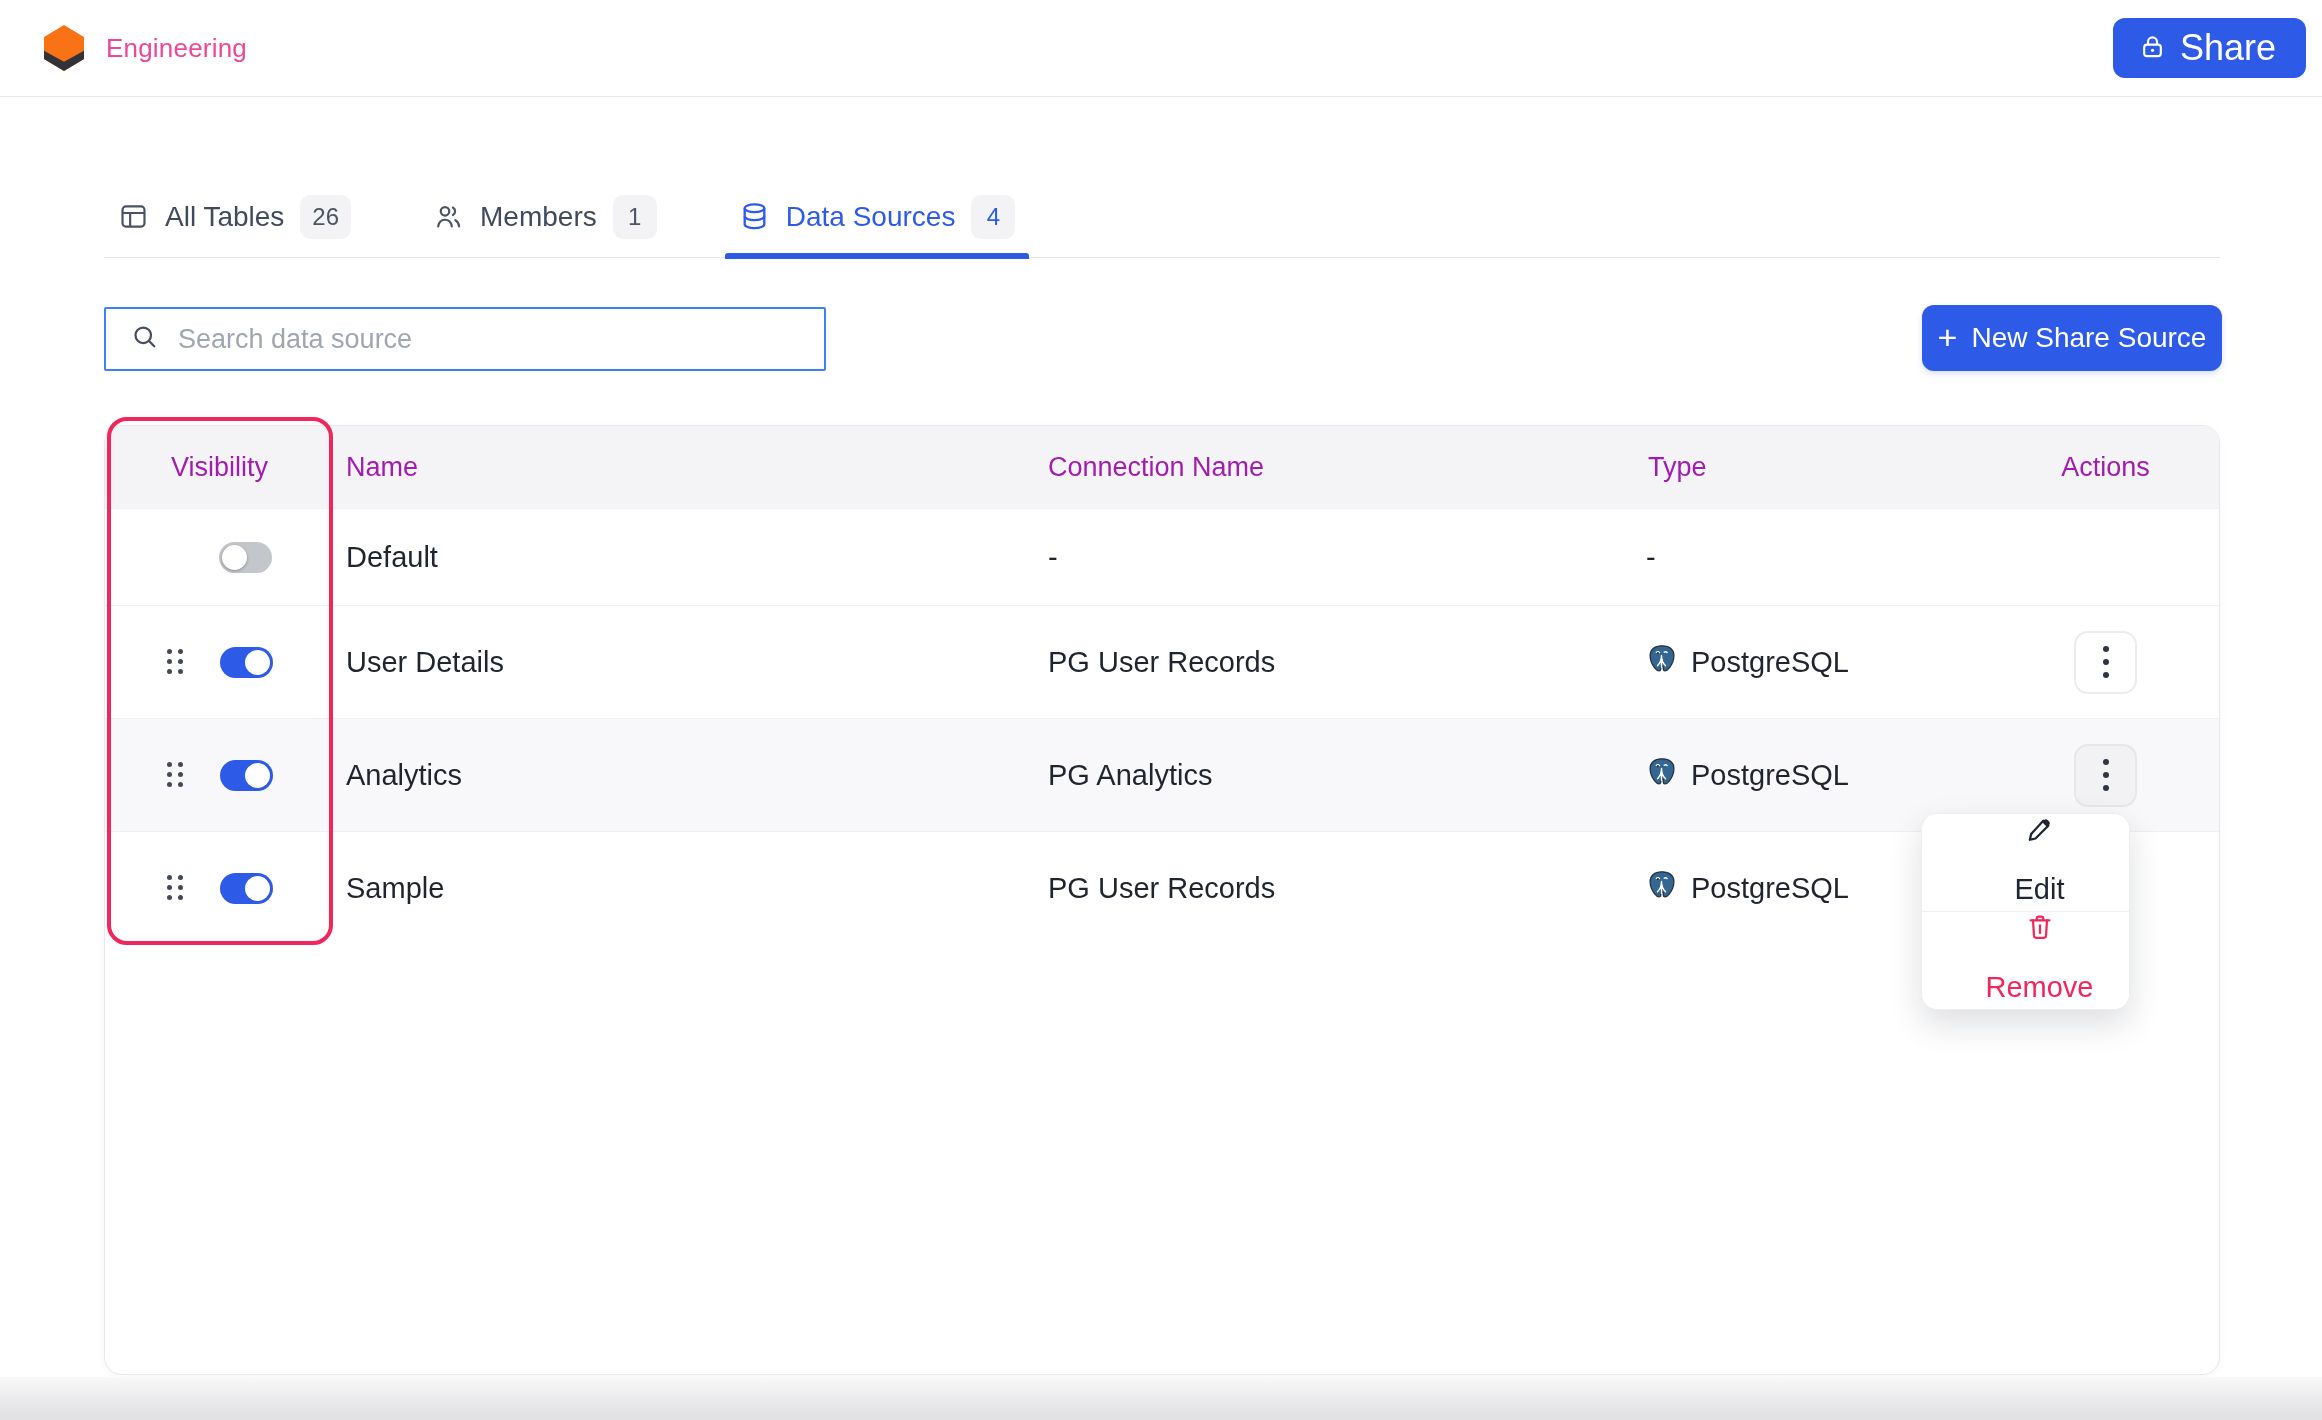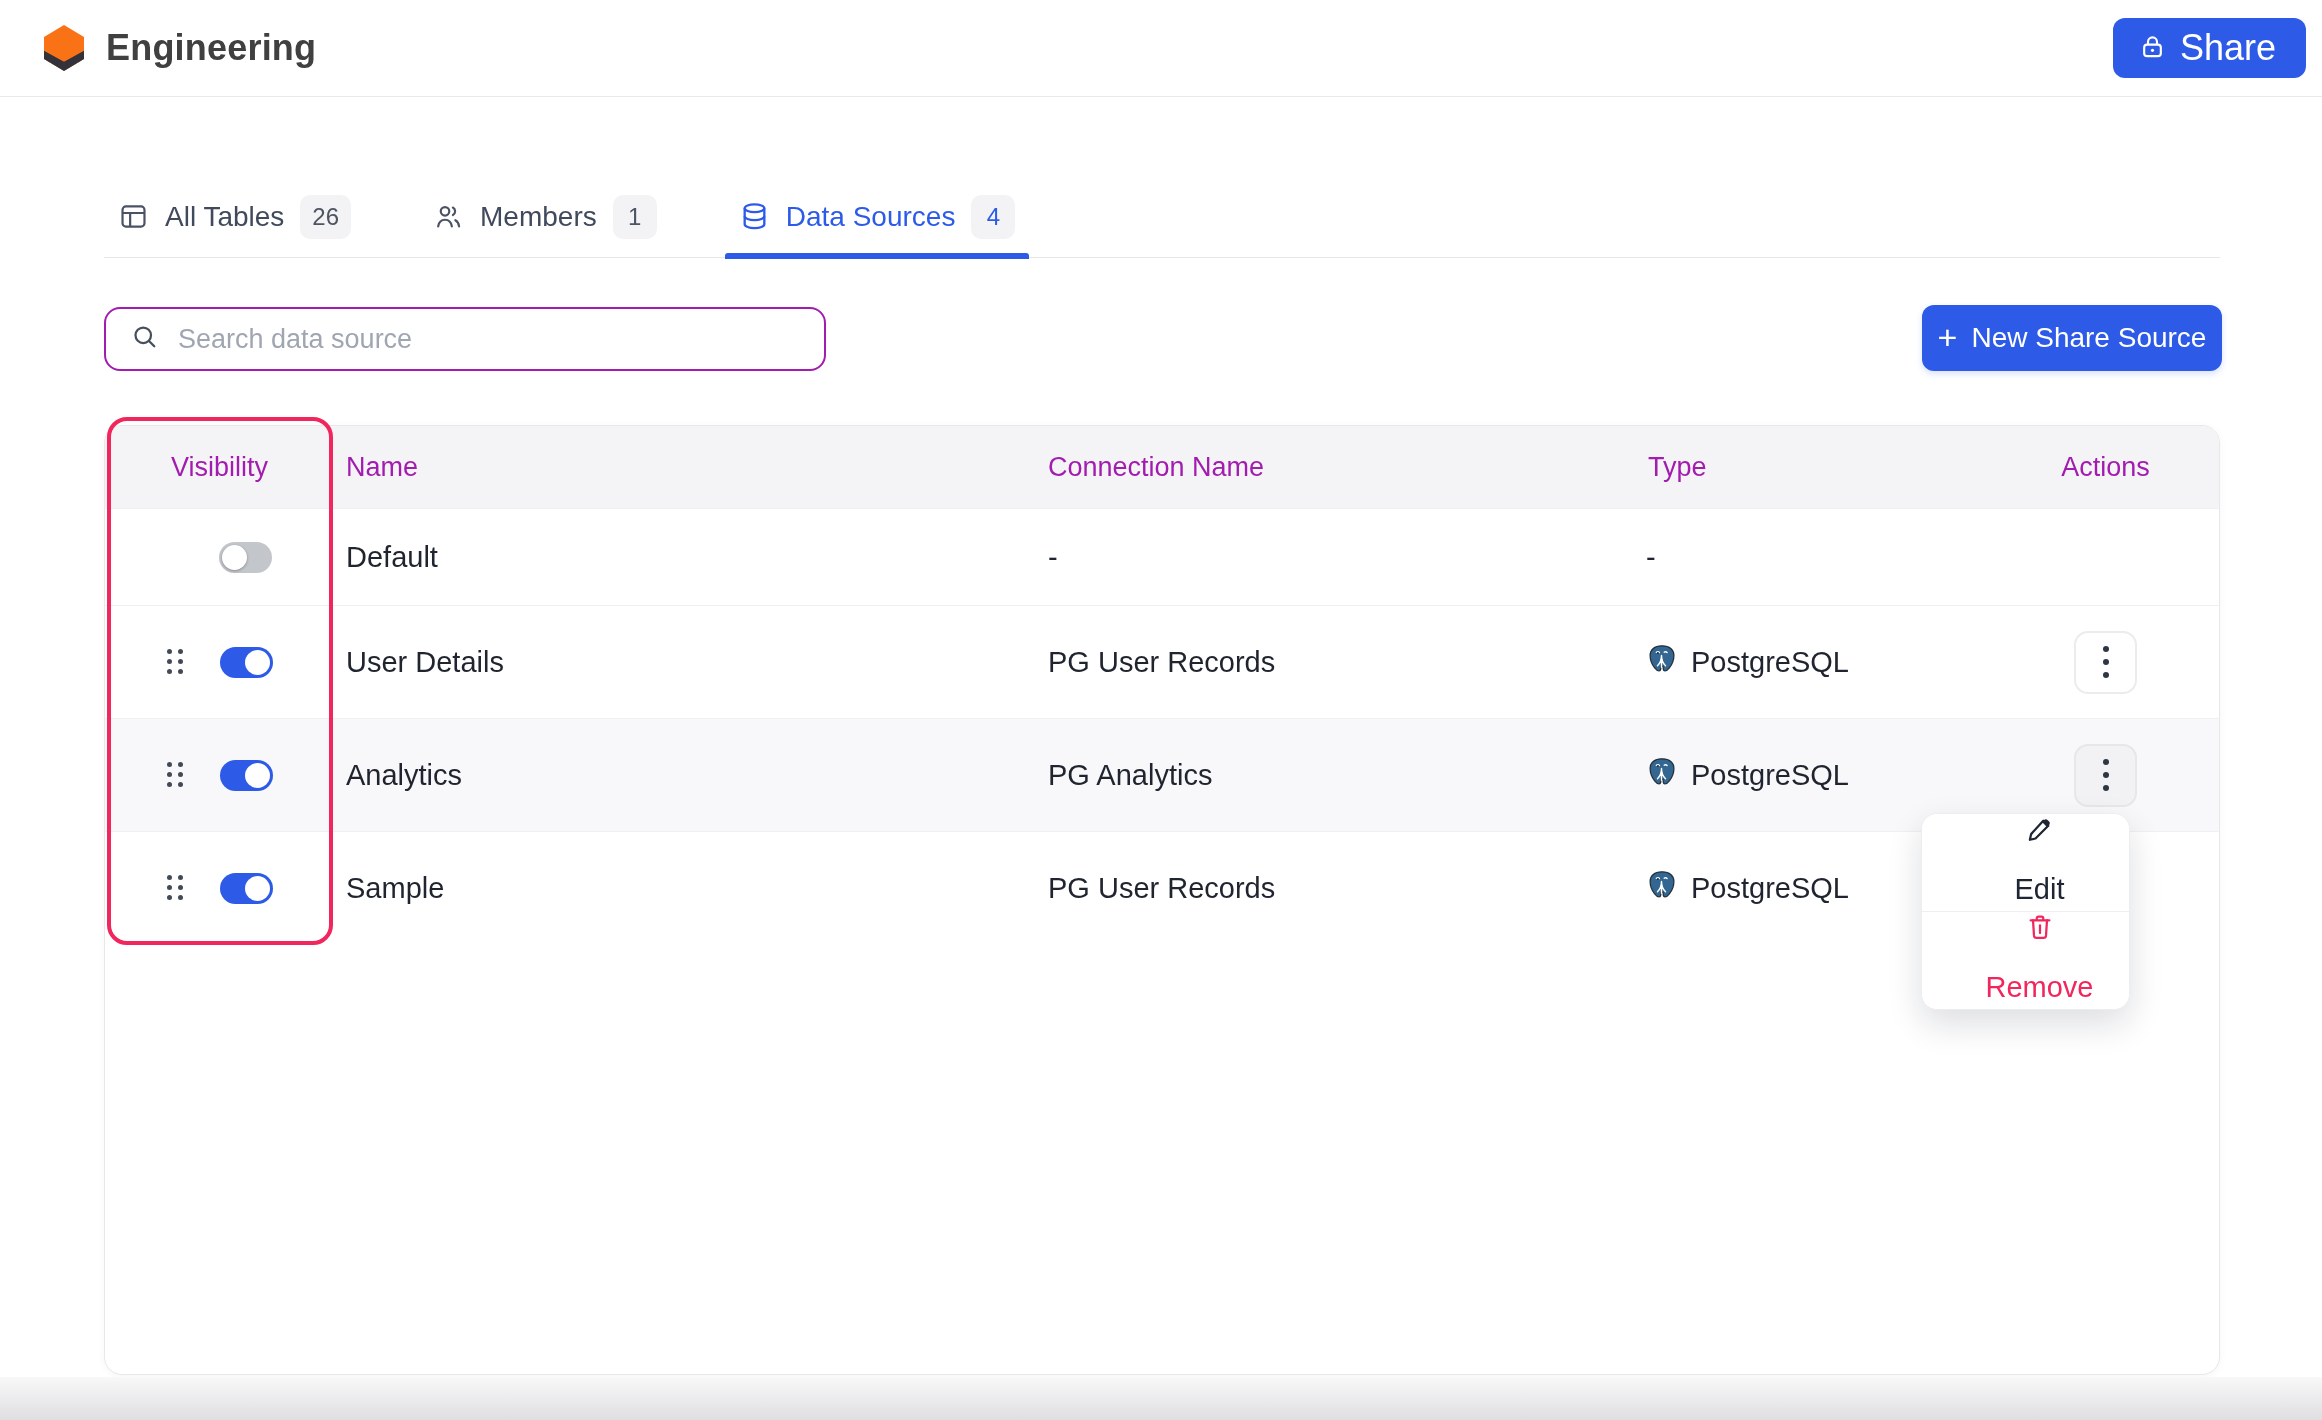--- a/index.html
+++ b/index.html
@@ -9,41 +9,41 @@
 
   
   .topbar { position:absolute; top:0; left:0; right:0; height:97px; background:#fff;
             border-bottom:1px solid #e9e9eb; display:flex; align-items:center; padding:0 16px 0 44px; }
   .brand { display:flex; align-items:center; gap:22px; }
   .logo { position:relative; width:40px; height:46px; }
   .logo .hex { position:absolute; inset:0; background:#f97316;
                clip-path:polygon(50% 0,100% 26%,100% 74%,50% 100%,0 74%,0 26%); }
   .logo .band { position:absolute; inset:0; background:#33323b;
                clip-path:polygon(0 56%,50% 80%,100% 56%,100% 74%,50% 100%,0 74%); }
-  .workspace-title { font-size:36px; font-weight:700; color:#404040; letter-spacing:.2px; }
+  .workspace-title { font-size:26px; font-weight:400; color:#ec4899; letter-spacing:.2px; }
   .share-btn { margin-left:auto; height:60px; min-width:150px; padding:0 30px 0 26px;
                background:#2d5be8; border:none; border-radius:12px; display:flex; align-items:center;
                gap:14px; color:#fff; font-size:36px; font-family:inherit; cursor:pointer; }
 
   
   .tabs { position:absolute; top:176px; left:104px; width:2116px; height:82px;
           border-bottom:1px solid #e7e7ea; display:flex; gap:54px; align-items:center;text-align:center; }
   .tab { position:relative; height:100%; display:flex; align-items:center; gap:16px;
          padding:0 14px; font-size:28px; color:#414a5c; cursor:pointer; }
   .tab .count { min-width:44px; height:44px; padding:0 12px; background:#f3f3f5; border-radius:10px;
                 display:flex; align-items:center; justify-content:center; font-size:24px; color:#4d5462; }
   .tab.active { color:#2d5be8; font-weight:500; }
   .tab.active .count { color:#2d5be8; }
   .tab.active::after { content:""; position:absolute; left:0; right:0; bottom:-2px; height:6px;
                        background:#2d5be8; border-radius:3px 3px 0 0; }
   .tab svg { display:block; }
 
   
   .searchbox { position:absolute; top:307px; left:104px; width:722px; height:64px;
-               border:2px solid #a21caf; border-radius:16px; background:#fff;
+               border:2px solid #3b82f6; border-radius:2px; background:#fff;
                display:flex; align-items:center; padding:0 18px 0 24px; gap:18px; }
   .searchbox input { border:none; outline:none; flex:1; font-size:27px; font-family:inherit; color:#3a4150; background:transparent; }
   .searchbox input::placeholder { color:#a0a6b1; }
   .new-btn { position:absolute; top:305px; left:1922px; width:300px; height:66px; background:#2d5be8;
              color:#fff; border:none; border-radius:12px; display:flex; align-items:center; justify-content:center;
              gap:14px; font-size:28px; font-family:inherit; cursor:pointer; box-shadow:0 3px 6px rgba(45,91,232,.18); }
   .new-btn .plus { font-size:34px; font-weight:400; line-height:1; margin-top:-3px; }
 
   
   .card { position:absolute; top:425px; left:104px; width:2116px; height:950px; background:#fff;

